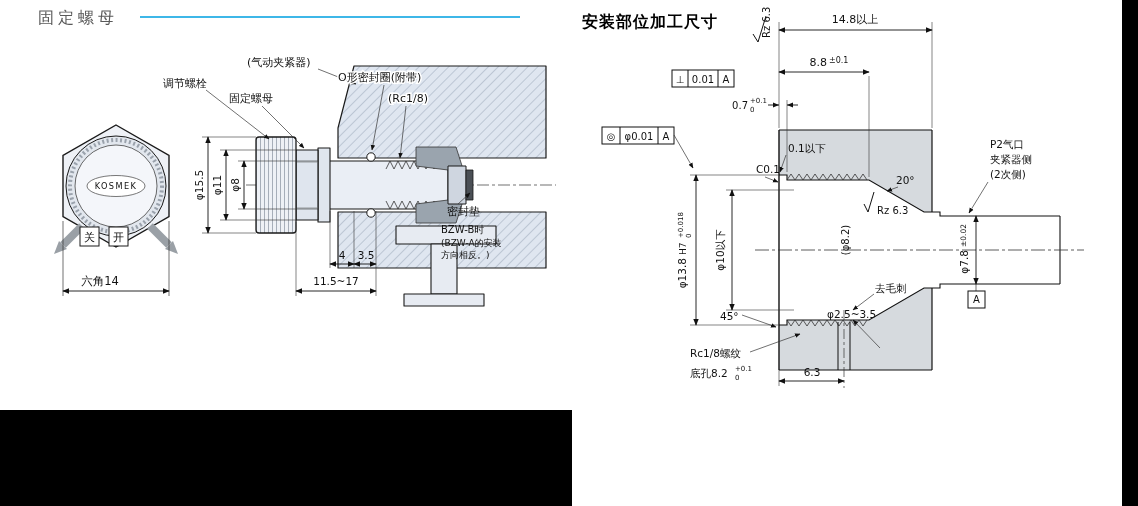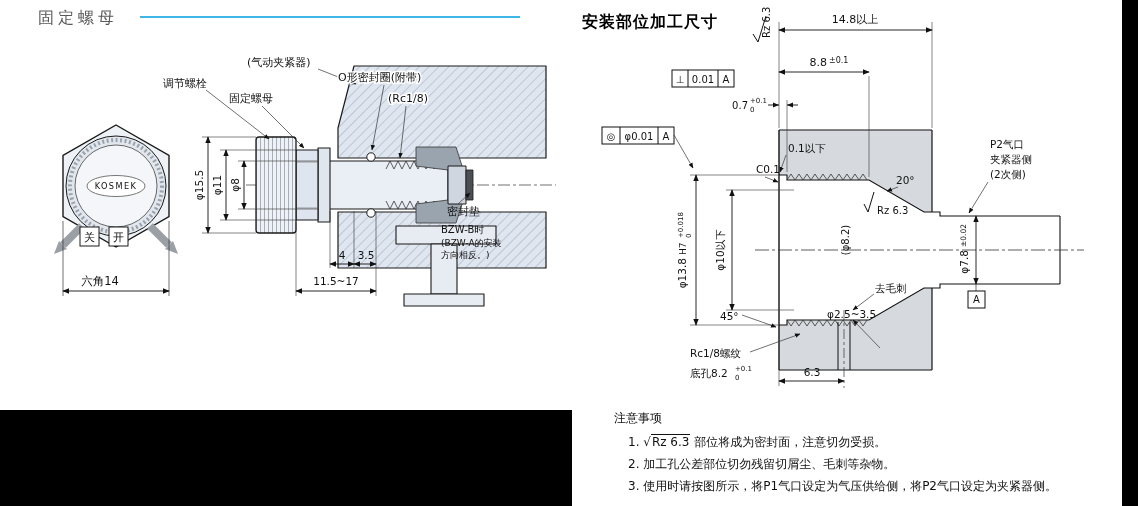--- a/index.html
+++ b/index.html
@@ -295,21 +295,15 @@
 
       <line x1="207" y1="381" x2="272" y2="381" stroke="#111" stroke-width="0.9" marker-start="url(#ahR)" marker-end="url(#ahR)"></line>
       <text x="240" y="376" text-anchor="middle">6.3</text>
 
       <text x="310" y="352"></text>
       <text x="310" y="368"></text>
       <line x1="308" y1="348" x2="281" y2="320" stroke="#333" stroke-width="0.7" marker-end="url(#ahR)"></line>
     </g>
   </svg>
 
-  <div class="notes">
-    <div class="notes-title">注意事项</div>
-    <div class="note-item"><span>1. </span><span class="rough-mark"><span class="rough-check">√</span><span class="rough-text">Rz 6.3</span></span><span> 部位将成为密封面，注意切勿受损。</span></div>
-    <div class="note-item">2. 加工孔公差部位切勿残留切屑尘、毛刺等杂物。</div>
-    <div class="note-item">3. 使用时请按图所示，将P1气口设定为气压供给侧，将P2气口设定为夹紧器侧。</div>
-  </div>
 </div>
 
 <div id="corner-notch"></div>
 
 </body></html>

